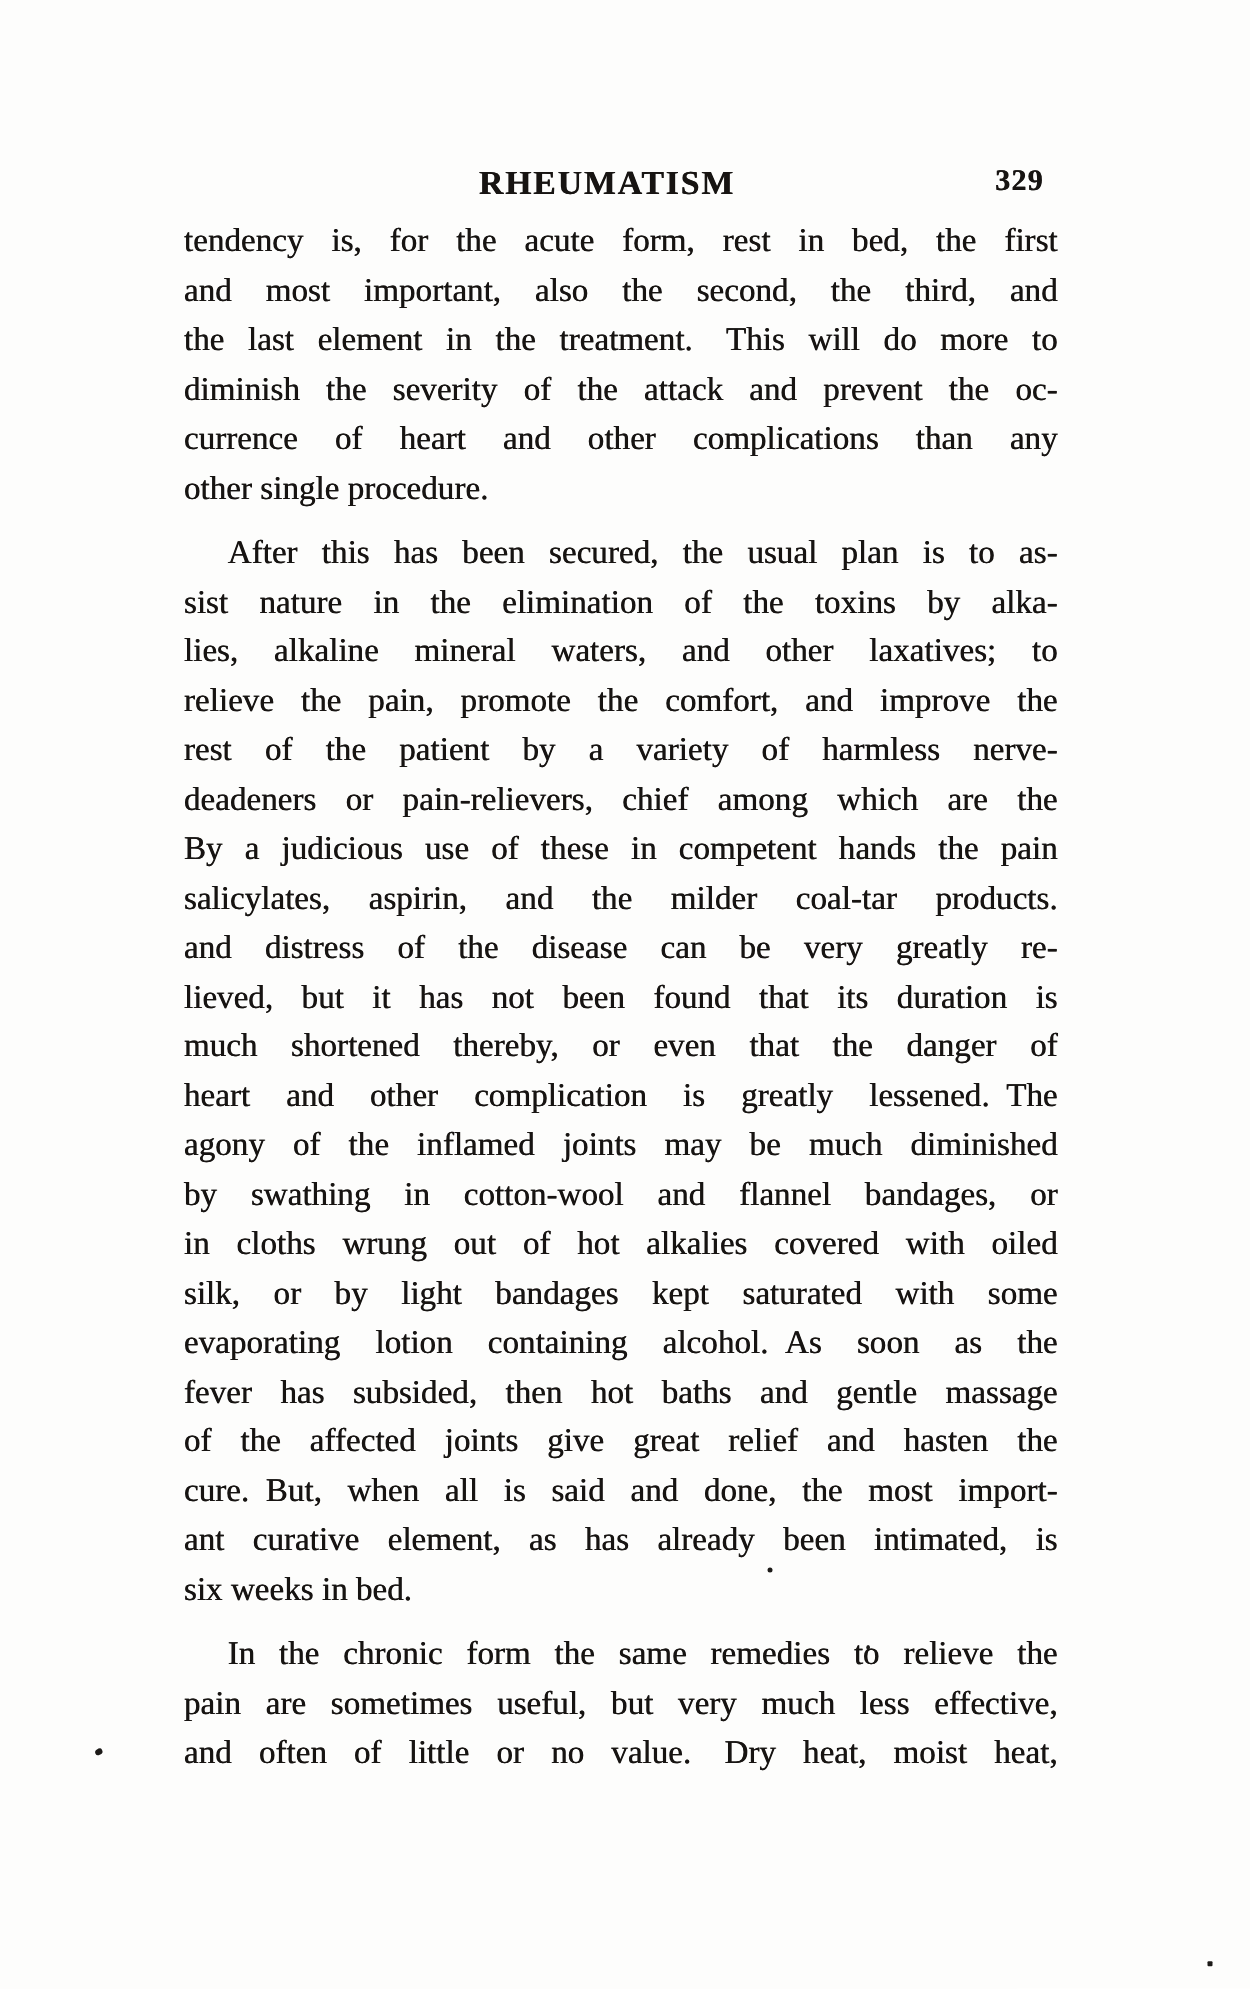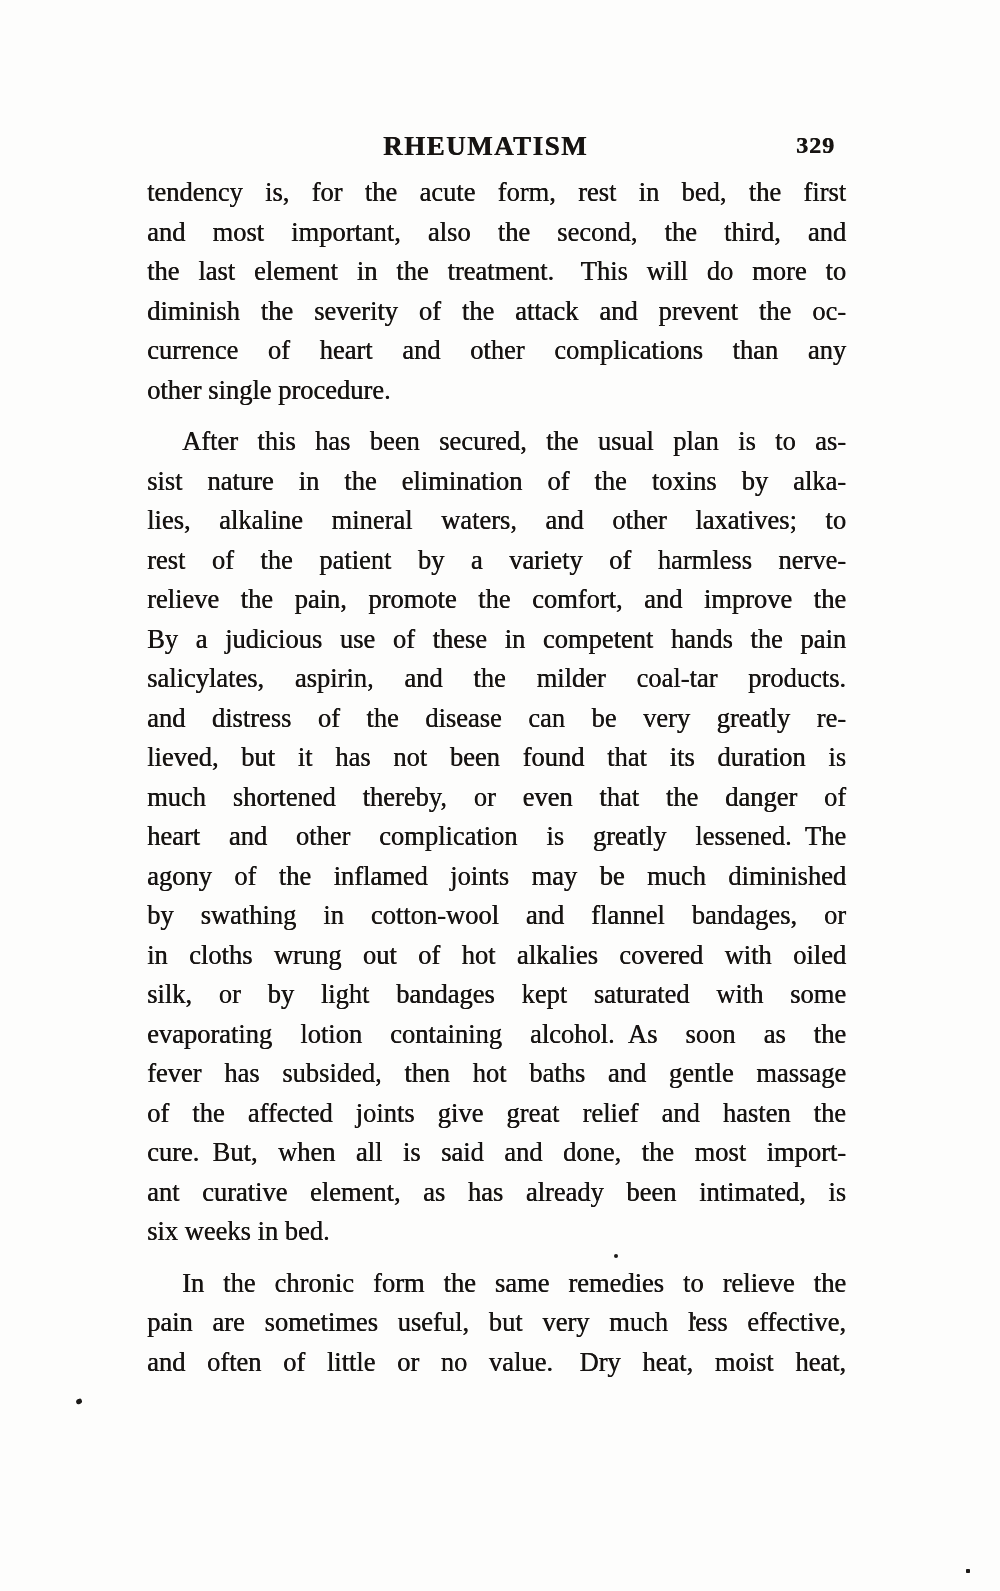--- a/index.html
+++ b/index.html
@@ -94,22 +94,23 @@
       <span class="line">the last element in the treatment. This will do more to</span>
       <span class="line">diminish the severity of the attack and prevent the oc-</span>
       <span class="line">currence of heart and other complications than any</span>
       <span class="line end">other single procedure.</span>
     </p>
 
     <p class="para">
       <span class="line ind">After this has been secured, the usual plan is to as-</span>
       <span class="line">sist nature in the elimination of the toxins by alka-</span>
       <span class="line">lies, alkaline mineral waters, and other laxatives; to</span>
+      <span class="line">relieve the pain, promote the comfort, and improve the</span>
       <span class="line">rest of the patient by a variety of harmless nerve-</span>
-      <span class="line">relieve the pain, promote the comfort, and improve the</span>
+      <span class="line">deadeners or pain-relievers, chief among which are the</span>
       <span class="line">By a judicious use of these in competent hands the pain</span>
       <span class="line">salicylates, aspirin, and the milder coal-tar products.</span>
       <span class="line">and distress of the disease can be very greatly re-</span>
       <span class="line">lieved, but it has not been found that its duration is</span>
       <span class="line">much shortened thereby, or even that the danger of</span>
       <span class="line">heart and other complication is greatly lessened. The</span>
       <span class="line">agony of the inflamed joints may be much diminished</span>
       <span class="line">by swathing in cotton-wool and flannel bandages, or</span>
       <span class="line">in cloths wrung out of hot alkalies covered with oiled</span>
       <span class="line">silk, or by light bandages kept saturated with some</span>

